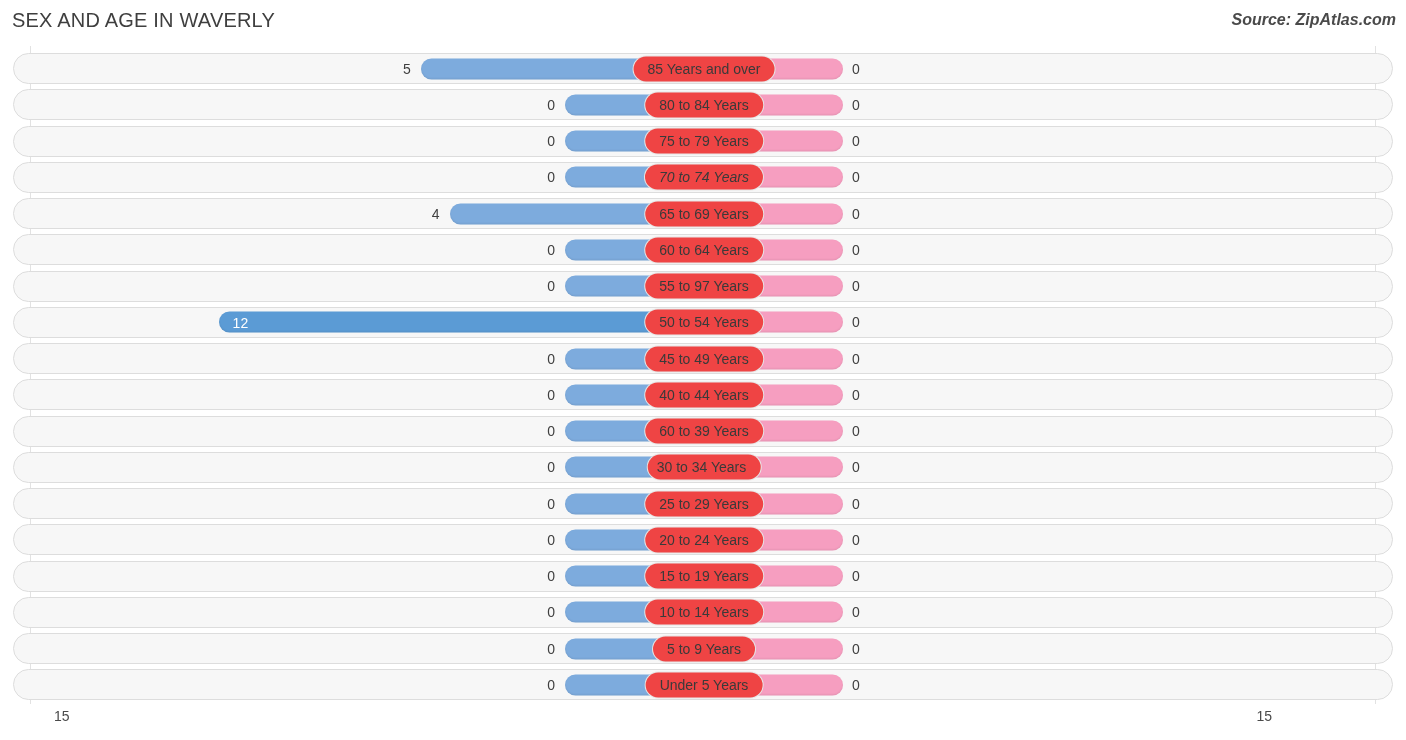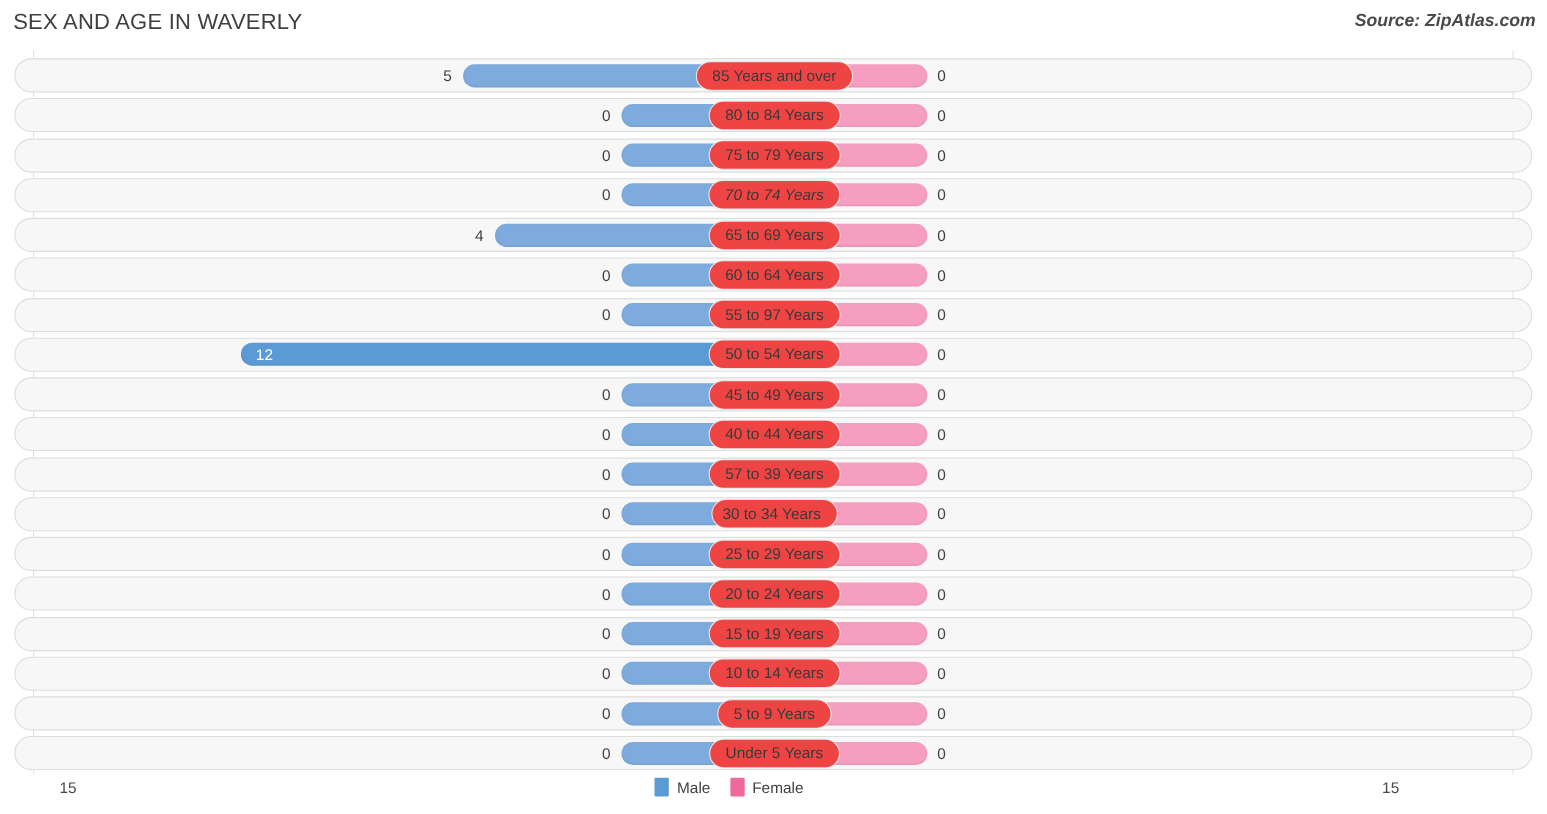--- a/index.html
+++ b/index.html
@@ -254,21 +254,21 @@
         <div class="bar bar-female" style="left: 690px; width: 139px;"></div>
         <div class="val val-male" style="right: 837px;">0</div>
         <div class="val val-female" style="left: 838px;">0</div>
         <div class="cat-pill" style="left: 690px;">40 to 44 Years</div>
       </div>
       <div class="row" style="top: 369.5px;">
         <div class="bar bar-male" style="left: 551px; width: 139px;"></div>
         <div class="bar bar-female" style="left: 690px; width: 139px;"></div>
         <div class="val val-male" style="right: 837px;">0</div>
         <div class="val val-female" style="left: 838px;">0</div>
-        <div class="cat-pill" style="left: 690px;">57 to 39 Years</div>
+        <div class="cat-pill" style="left: 690px;">60 to 39 Years</div>
       </div>
       <div class="row" style="top: 405.75px;">
         <div class="bar bar-male" style="left: 551px; width: 139px;"></div>
         <div class="bar bar-female" style="left: 690px; width: 139px;"></div>
         <div class="val val-male" style="right: 837px;">0</div>
         <div class="val val-female" style="left: 838px;">0</div>
         <div class="cat-pill" style="left: 690px; padding-left: 9px;">30 to 34 Years</div>
       </div>
       <div class="row" style="top: 442px;">
         <div class="bar bar-male" style="left: 551px; width: 139px;"></div>
@@ -311,23 +311,13 @@
         <div class="val val-male" style="right: 837px;">0</div>
         <div class="val val-female" style="left: 838px;">0</div>
         <div class="cat-pill" style="left: 690px;">Under 5 Years</div>
       </div>
     </div>
 </div>
 
 <div id="footer">
   <div class="axis-tick" id="tick-left">15</div>
   <div class="axis-tick" id="tick-right">15</div>
-  <div id="legend">
-    <div class="legend-item">
-      <span class="legend-swatch" id="sw-male" style="background: rgb(91, 155, 213);"></span>
-      <span>Male</span>
-    </div>
-    <div class="legend-item">
-      <span class="legend-swatch" id="sw-female" style="background: rgb(239, 106, 156);"></span>
-      <span>Female</span>
-    </div>
-  </div>
 </div>
 
 </body></html>

